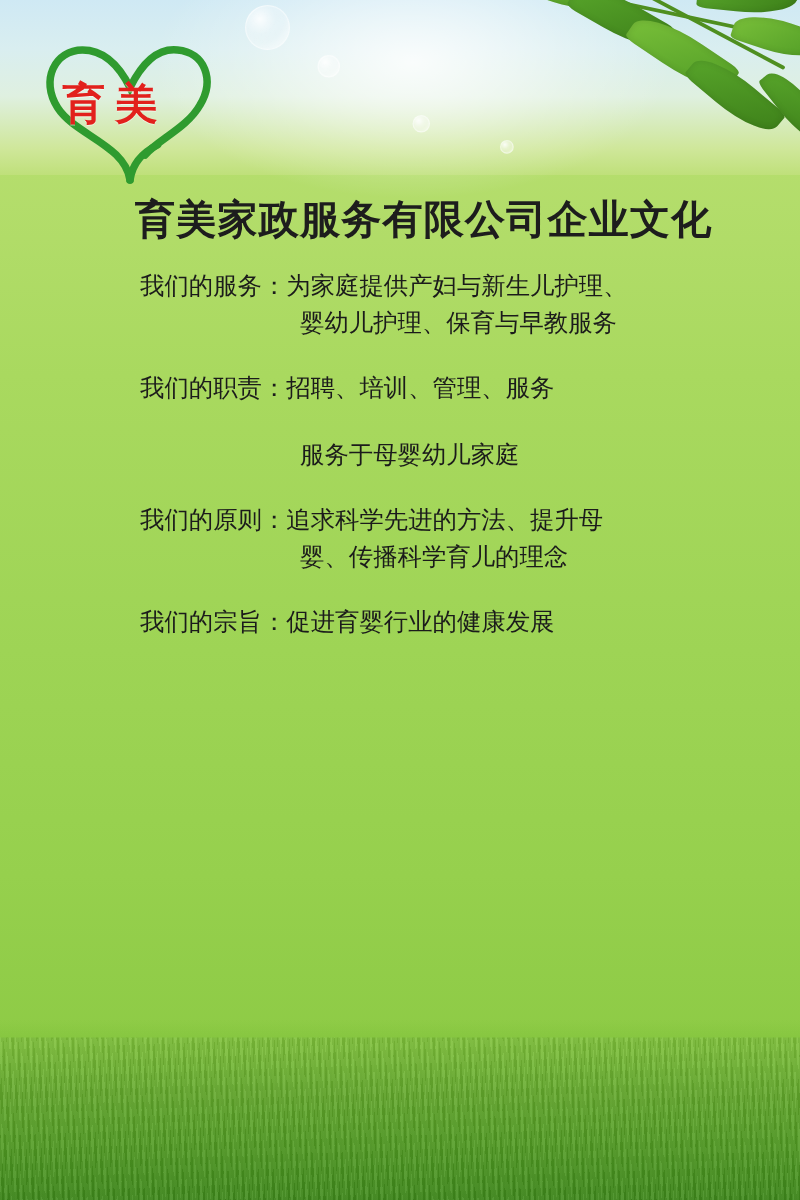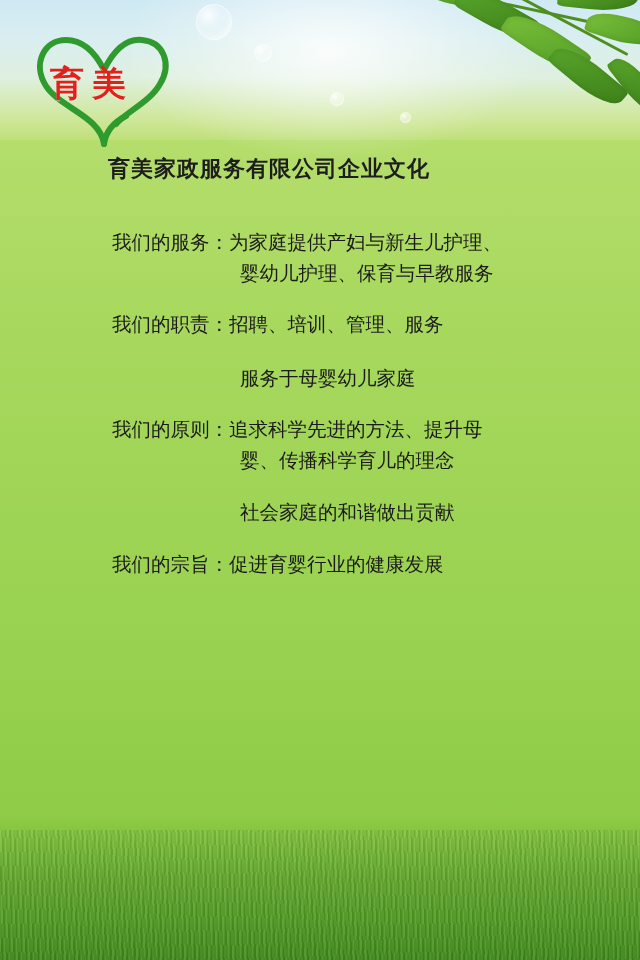--- a/index.html
+++ b/index.html
@@ -130,28 +130,28 @@
     position: absolute;
     left: 0; top: 142px;
     width: 640px;
     padding: 0 40px;
     box-sizing: border-box;
   }
   .title {
     margin: 12px 0 0 68px;
     font-family: Liberation Mono, monospace;
     font-weight: bold;
-    font-size: 22px;
+    font-size: 32px;
     letter-spacing: 1px;
     color: #1d1d1d;
     white-space: nowrap;
   }
 
   .items {
-    margin-top: 44px;
+    margin-top: 16px;
     padding-left: 72px;
   }
   .item {
     margin-bottom: 22px;
   }
   .item-row {
     display: block;
     font-size: 19.5px;
     line-height: 1.55;
     color: #1b1b1b;
@@ -241,21 +241,20 @@
         <span class="item-cont">服务于母婴幼儿家庭</span>
       </div>
 
 
       <div class="item">
         <span class="item-row"><span class="item-label">我们的原则：</span><span class="item-value">追求科学先进的方法、提升母</span></span>
         <span class="item-cont">婴、传播科学育儿的理念</span>
       </div>
 
       <div class="item">
-        <span class="item-cont">社会家庭的和谐做出贡献</span>
       </div>
 
       <div class="item">
         <span class="item-row"><span class="item-label">我们的宗旨：</span><span class="item-value">促进育婴行业的健康发展</span></span>
       </div>
 
     </div>
   </div>
 
 </div>

